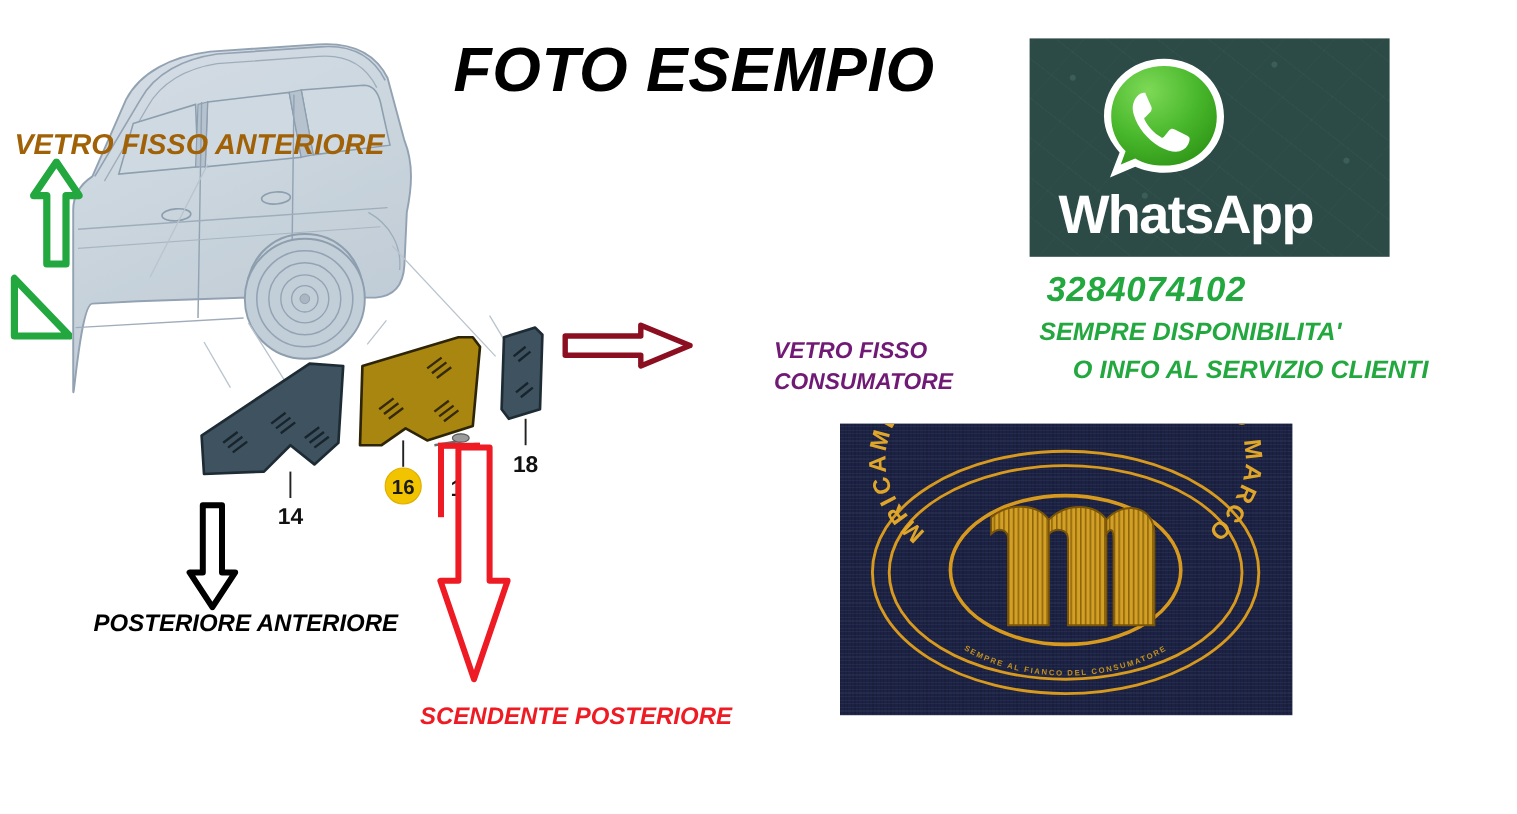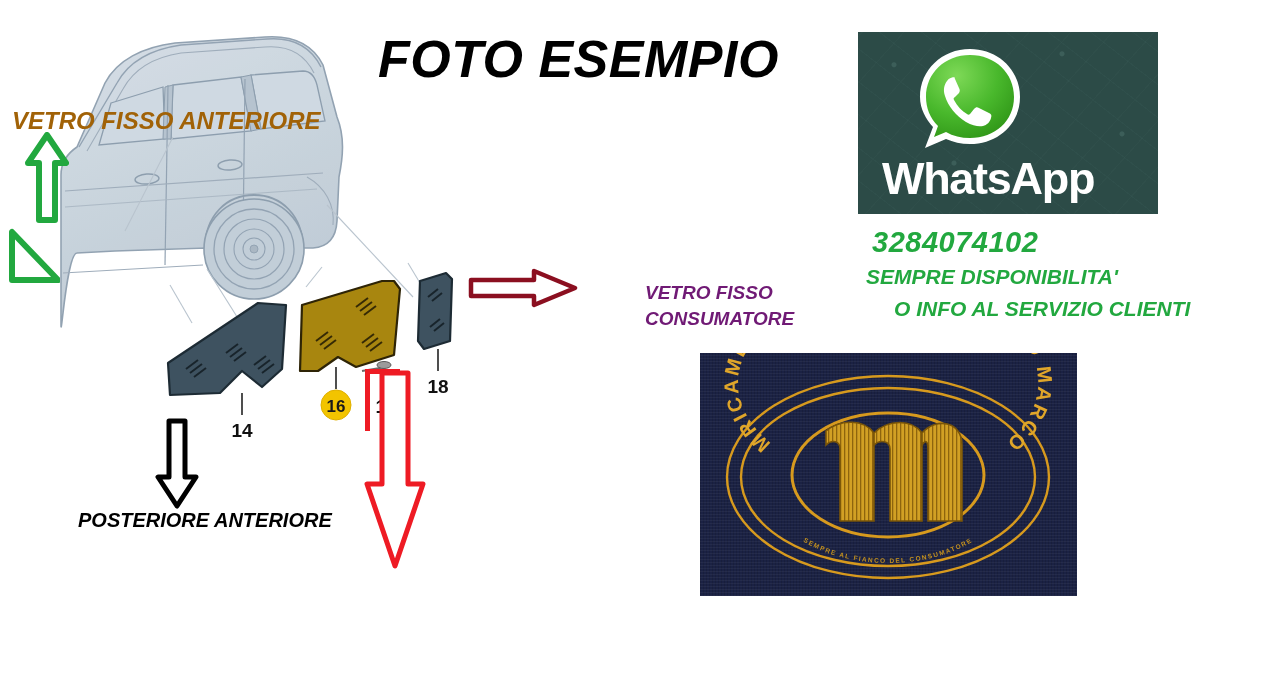--- a/index.html
+++ b/index.html
@@ -262,20 +262,21 @@
 
   <div class="abs" id="foto-esempio">FOTO ESEMPIO</div>
   <div class="abs" id="lbl-vetro-ant">VETRO FISSO ANTERIORE</div>
 
   <div class="abs" id="lbl-vetro-post">
     <div>VETRO FISSO</div>
     <div>CONSUMATORE</div>
   </div>
 
   <div class="abs" id="lbl-scend-ant">POSTERIORE ANTERIORE</div>
+  <div class="abs" id="lbl-scend-post">SCENDENTE POSTERIORE</div>
 
   <div class="abs" id="whatsapp-banner">
     <div class="doodles"></div>
     <div id="whatsapp-logo-mark">
       <svg viewBox="0 0 110 112" width="110" height="112">
         <defs>
           <radialGradient id="wag" cx="35%" cy="25%" r="85%">
             <stop offset="0" stop-color="#7ed957"></stop>
             <stop offset="55%" stop-color="#49b82c"></stop>
             <stop offset="100%" stop-color="#2e9416"></stop>

